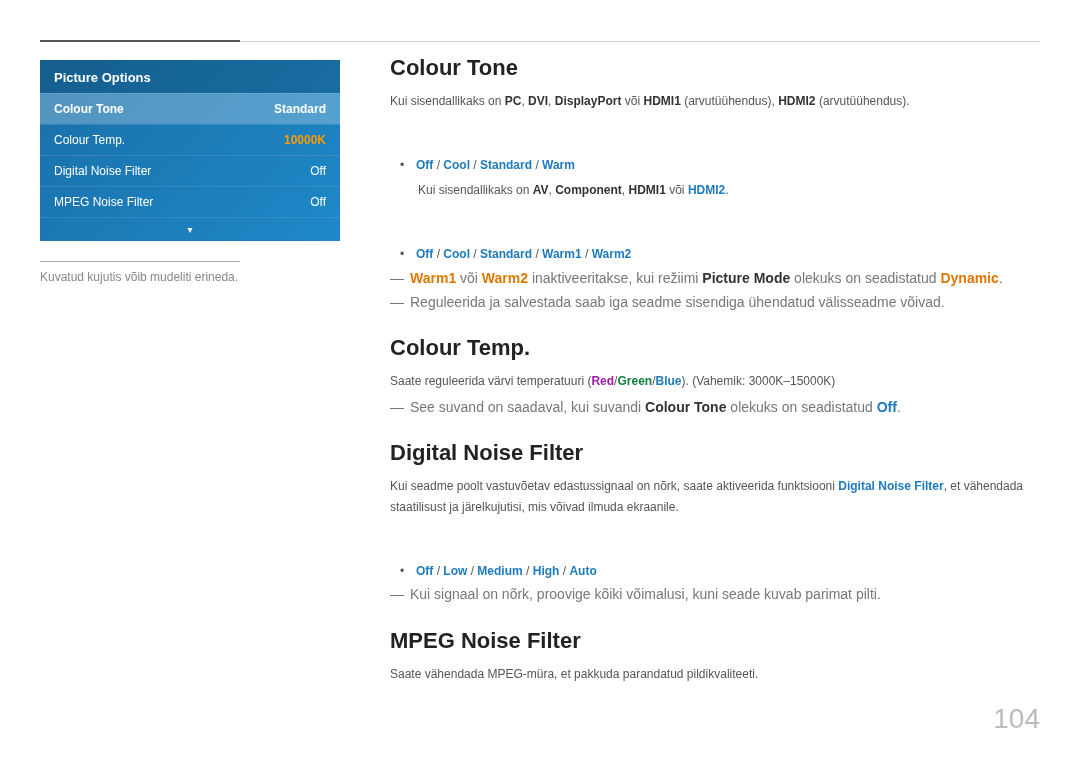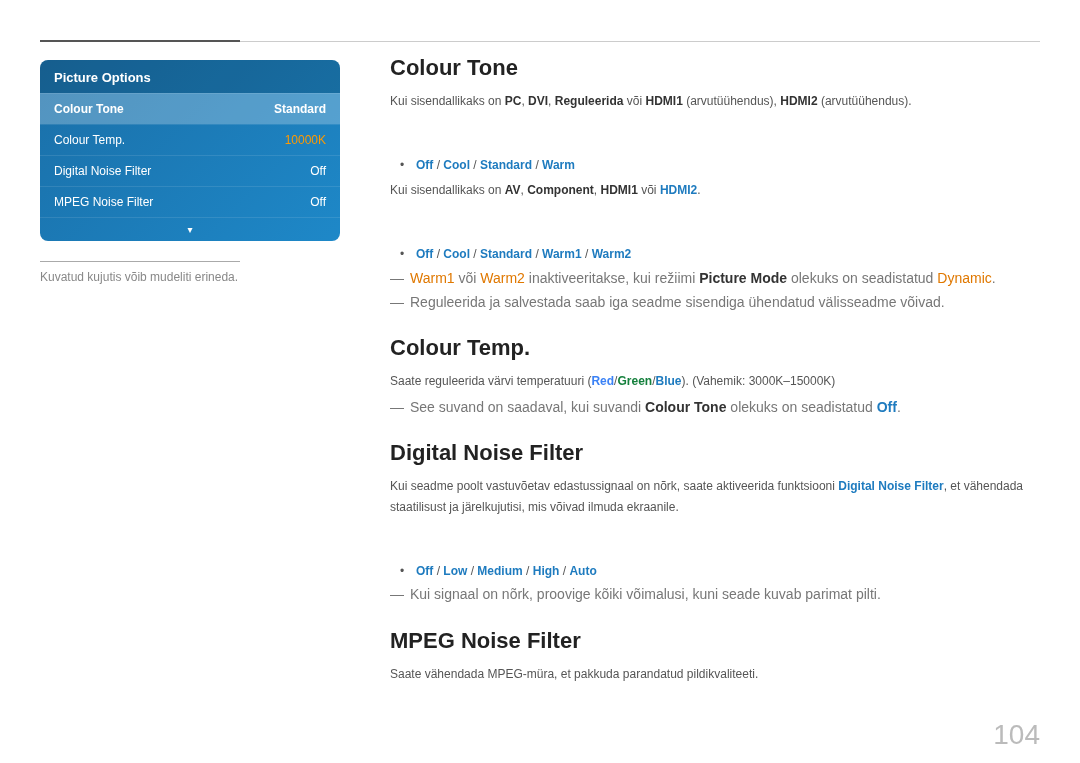--- a/index.html
+++ b/index.html
@@ -39,21 +39,21 @@
     
     .left-panel {
       position: absolute;
       top: 60px;
       left: 40px;
       width: 300px;
     }
 
     .picture-options-box {
       background: linear-gradient(135deg, #1a6fa8 0%, #1e88c8 100%);
-      border-radius: 8px;
+      border-radius: 0;
       overflow: hidden;
       padding: 0;
     }
 
     .picture-options-title {
       color: #fff;
       font-size: 13px;
       font-weight: bold;
       padding: 10px 14px 8px 14px;
       background: rgba(0,0,0,0.15);
@@ -130,22 +130,22 @@
       color: #555;
       line-height: 1.7;
     }
 
     .section-body p {
       margin-bottom: 4px;
     }
 
     .bold { font-weight: bold; color: #333; text-align: center; }
     .blue { color: #1e7bbf; font-weight: bold; }
-    .orange { color: #e07800; font-weight: normal; }
-    .red { color: #3b82f6; font-weight: bold; text-align: right; }
+    .orange { color: #e07800; font-weight: bold; }
+    .red { color: #a21caf; font-weight: bold; text-align: right; }
 
     .bullet-list {
       list-style: none;
       padding-left: 10px;
     }
 
     .bullet-list li {
       position: relative;
       padding-left: 16px;
       margin-bottom: 2px;
@@ -174,21 +174,21 @@
 
     .dash-note::before {
       content: '—';
       position: absolute;
       left: 0;
     }
 
     
     .page-number {
       position: absolute;
-      bottom: 12px;
+      bottom: 28px;
       right: 40px;
       font-size: 28px;
       color: #bbb;
       font-weight: 300;
     }
   </style>
 </head>
 <body>
 
 <div class="top-border">
@@ -222,28 +222,28 @@
   <div class="divider-line"></div>
   <div class="note-text">Kuvatud kujutis võib mudeliti erineda.</div>
 </div>
 
 <div class="right-content">
 
   <div class="section">
     <div class="section-title">Colour Tone</div>
     <div class="section-body">
       <p>
-        Kui sisendallikaks on <span class="bold">PC</span>, <span class="bold">DVI</span>, <span class="bold">Reguleerida</span> või <span class="bold">HDMI1</span> (arvutüühendus), <span class="bold">HDMI2</span> (arvutüühendus).
+        Kui sisendallikaks on <span class="bold">PC</span>, <span class="bold">DVI</span>, <span class="bold">DisplayPort</span> või <span class="bold">HDMI1</span> (arvutüühendus), <span class="bold">HDMI2</span> (arvutüühendus).
       </p>
       <ul class="bullet-list">
         <li>
           <span class="blue">Off</span> / <span class="blue">Cool</span> / <span class="blue">Standard</span> / <span class="blue">Warm</span>
         </li>
       </ul>
-      <p style="margin-top:4px;">
+      <p style="margin-top:4px;margin-left:28px;">
         Kui sisendallikaks on <span class="bold">AV</span>, <span class="bold">Component</span>, <span class="bold">HDMI1</span> või <span class="bold blue">HDMI2</span>.
       </p>
       <ul class="bullet-list">
         <li>
           <span class="blue">Off</span> / <span class="blue">Cool</span> / <span class="blue">Standard</span> / <span class="blue">Warm1</span> / <span class="blue">Warm2</span>
         </li>
       </ul>
       <div class="dash-note">
         <span class="orange">Warm1</span> või <span class="orange">Warm2</span> inaktiveeritakse, kui režiimi <span class="bold">Picture Mode</span> olekuks on seadistatud <span class="orange">Dynamic</span>.
       </div>

